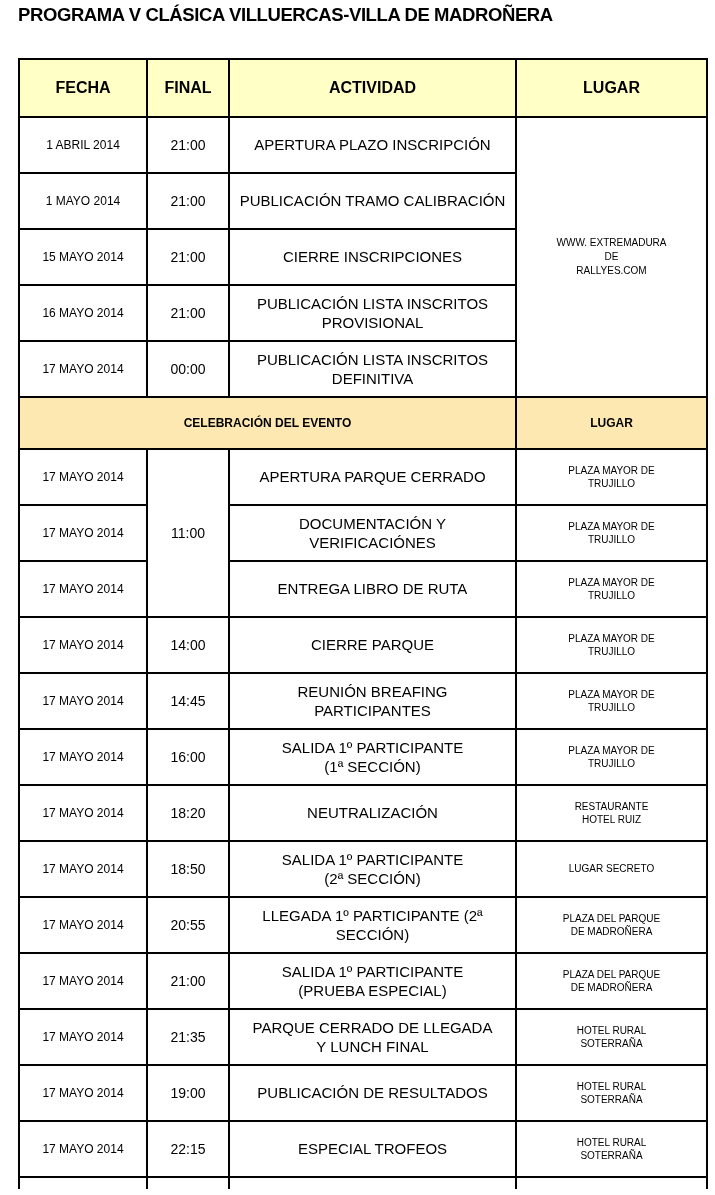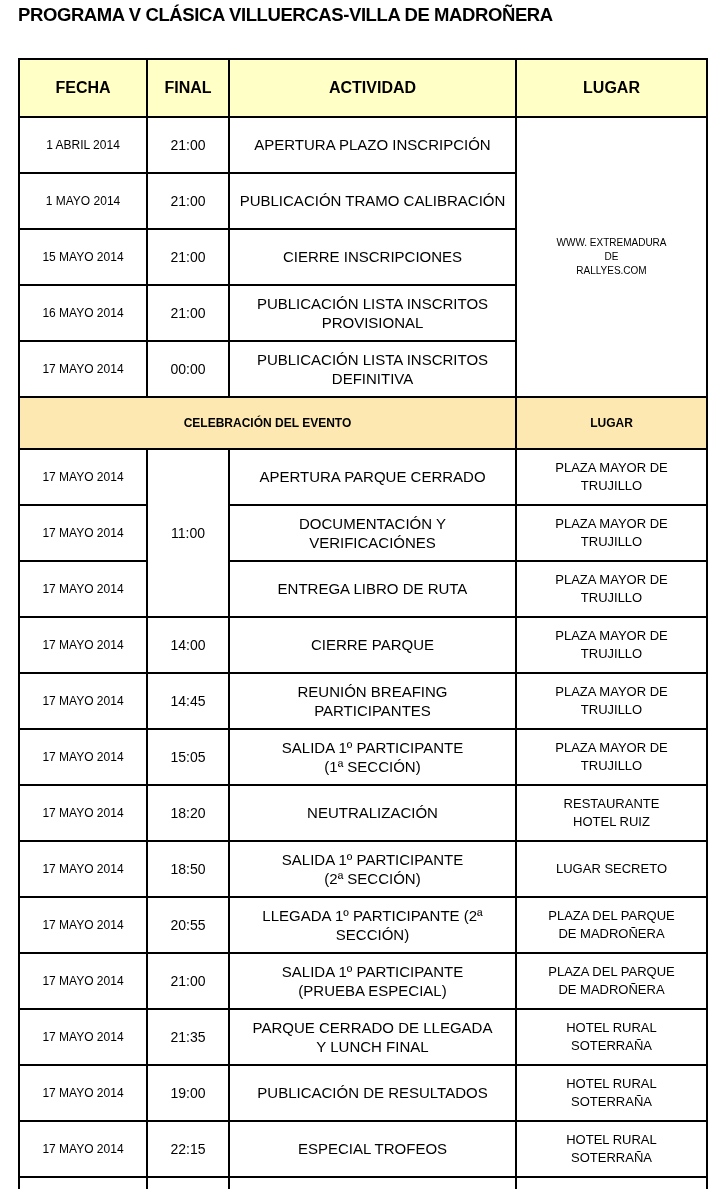--- a/index.html
+++ b/index.html
@@ -56,21 +56,21 @@
     font-size: 16px;
   }
   .section-header {
     background: var(--section-bg, #FCE8B0);
     font-weight: bold;
     font-size: 12px;
   }
   .c-fecha { font-size: 12px; }
   .c-hora  { font-size: 14px; border-radius: 25px; }
   .c-act   { font-size: 15px; line-height: 1.3; border-radius: 22px; }
-  .c-lugar { font-size: 13px; line-height: 1.35; }
+  .c-lugar { font-size: 10px; line-height: 1.35; }
   .www-cell { font-size: 10px; line-height: 1.4; }
   tr.r-stub td {
     border-bottom: none;
     padding: 0;
   }
 </style>
 </head>
 <body>
 
 <div class="page">
@@ -158,21 +158,21 @@
     <tr class="r-s2">
       <td class="c-fecha">17 MAYO 2014</td>
       <td class="c-hora">14:45</td>
       <td class="c-act">REUNIÓN BREAFING
 PARTICIPANTES</td>
       <td class="c-lugar">PLAZA MAYOR DE
 TRUJILLO</td>
     </tr>
     <tr class="r-s2">
       <td class="c-fecha">17 MAYO 2014</td>
-      <td class="c-hora">15:05</td>
+      <td class="c-hora">16:00</td>
       <td class="c-act">SALIDA 1º PARTICIPANTE
 (1ª SECCIÓN)</td>
       <td class="c-lugar">PLAZA MAYOR DE
 TRUJILLO</td>
     </tr>
     <tr class="r-s2">
       <td class="c-fecha">17 MAYO 2014</td>
       <td class="c-hora">18:20</td>
       <td class="c-act">NEUTRALIZACIÓN</td>
       <td class="c-lugar">RESTAURANTE

